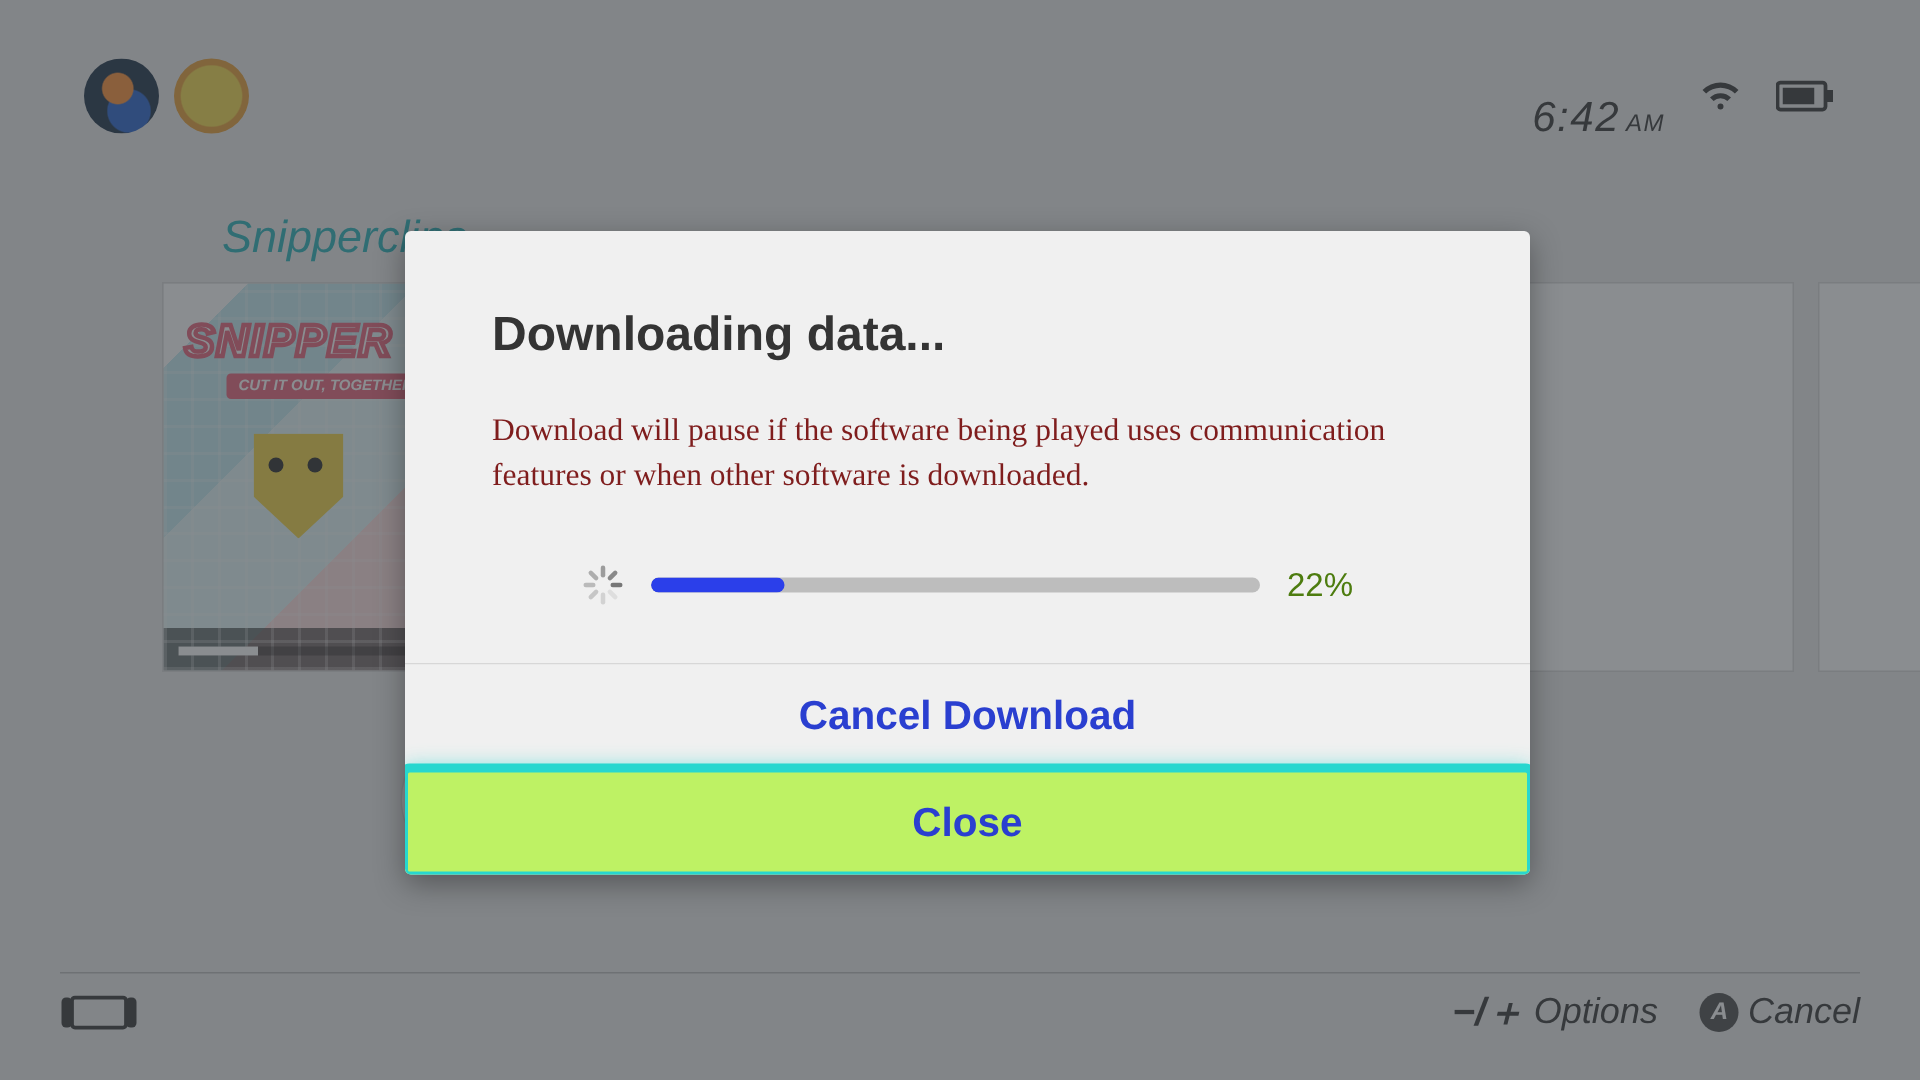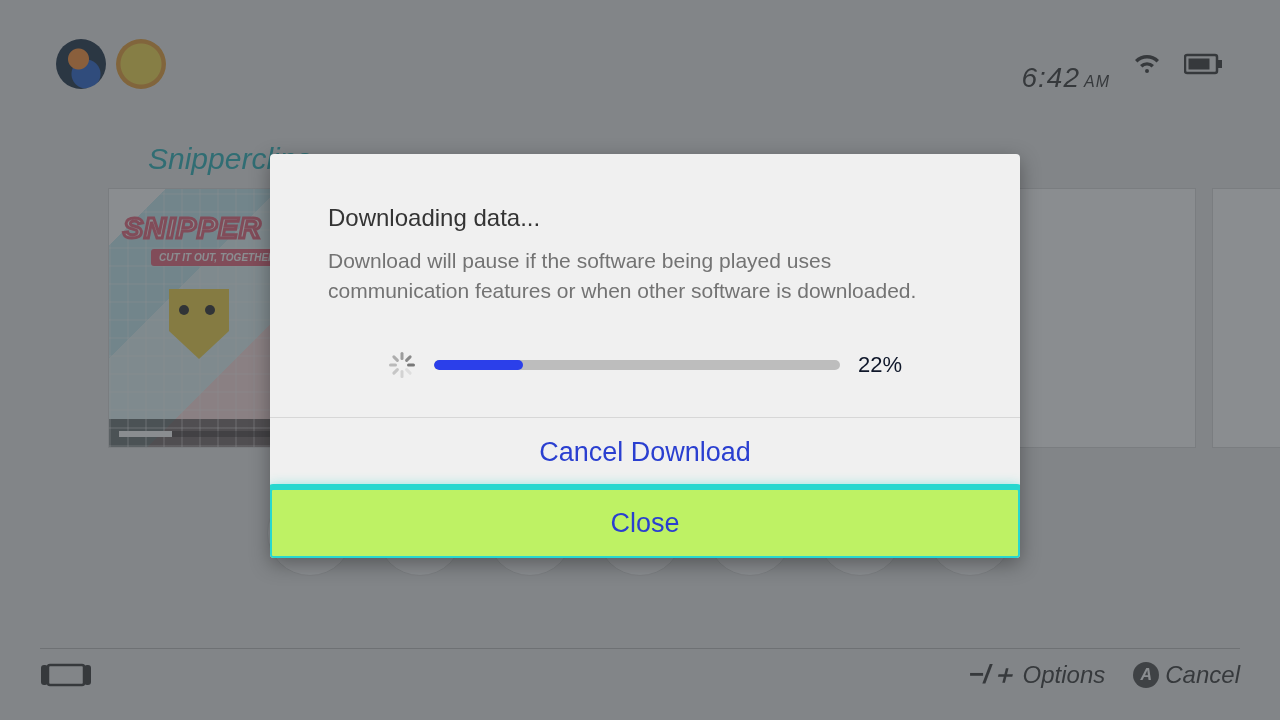--- a/index.html
+++ b/index.html
@@ -89,42 +89,42 @@
   
   .dim { position:absolute; inset:0; background: rgba(60,65,70,0.6); }
 
   
   .dialog {
     position: absolute; left: 270px; top: 154px; width: 750px;
     background: #f0f0f0; border-radius: 4px; box-shadow: 0 6px 20px rgba(0,0,0,0.35);
     overflow: hidden;
   }
   .dialog-body { padding: 50px 58px 38px; }
-  .dlg-title { font-size: 24px; color: #343434; margin-bottom: 14px; }
-  .dlg-msg { font-size: 21px; line-height: 1.45; color: #737373; }
+  .dlg-title { font-size: 32px; color: #343434; margin-bottom: 30px; font-weight: bold; }
+  .dlg-msg { font-size: 21px; line-height: 1.45; color: #7f1d1d; font-family: Liberation Serif, serif; }
   .progress-row{ display:flex; align-items:center; gap:18px; margin-top:44px; padding: 0 50px 0 60px;}
   .spinner{
     width:28px; height:28px; position:relative; flex-shrink:0;
   }
   .spinner span{
     position:absolute; left:50%; top:50%; width:3px; height:8px; background:#777; border-radius:2px;
     transform-origin: 50% -5px;
   }
   .spinner span:nth-child(1){ transform: translate(-50%,5px) rotate(0deg); opacity:.25;}
   .spinner span:nth-child(2){ transform: translate(-50%,5px) rotate(45deg); opacity:.35;}
   .spinner span:nth-child(3){ transform: translate(-50%,5px) rotate(90deg); opacity:.45;}
   .spinner span:nth-child(4){ transform: translate(-50%,5px) rotate(135deg); opacity:.55;}
   .spinner span:nth-child(5){ transform: translate(-50%,5px) rotate(180deg); opacity:.7;}
   .spinner span:nth-child(6){ transform: translate(-50%,5px) rotate(225deg); opacity:.85;}
   .spinner span:nth-child(7){ transform: translate(-50%,5px) rotate(270deg); opacity:1;}
   .spinner span:nth-child(8){ transform: translate(-50%,5px) rotate(315deg); opacity:.15;}
   .pbar{ flex:1; height:10px; background:#bdbdbd; border-radius:5px; overflow:hidden;}
   .pbar > div{ height:100%; background:#2b3fea; border-radius:5px;}
-  .pct{ font-size:22px; color:#0f172a; min-width:54px;}
-  .dlg-actions{ border-top:1px solid #d7d7d7; }
+  .pct{ font-size:22px; color:#4d7c0f; min-width:54px;}
+  .dlg-actions{ border-top:1px solid #d7d7d7;font-weight:bold; }
   .dlg-btn{
     height:70px; display:flex; align-items:center; justify-content:center;
     font-size:27px; color:#2a3fd0; background:#f0f0f0;
     border-top:1px solid #d9d9d9; cursor:pointer;
   }
   .dlg-btn:first-child{ border-top:none;}
   .dlg-btn.focused{
     background:#bef264;
     outline:6px solid #27d7cf;
     outline-offset:-2px;

